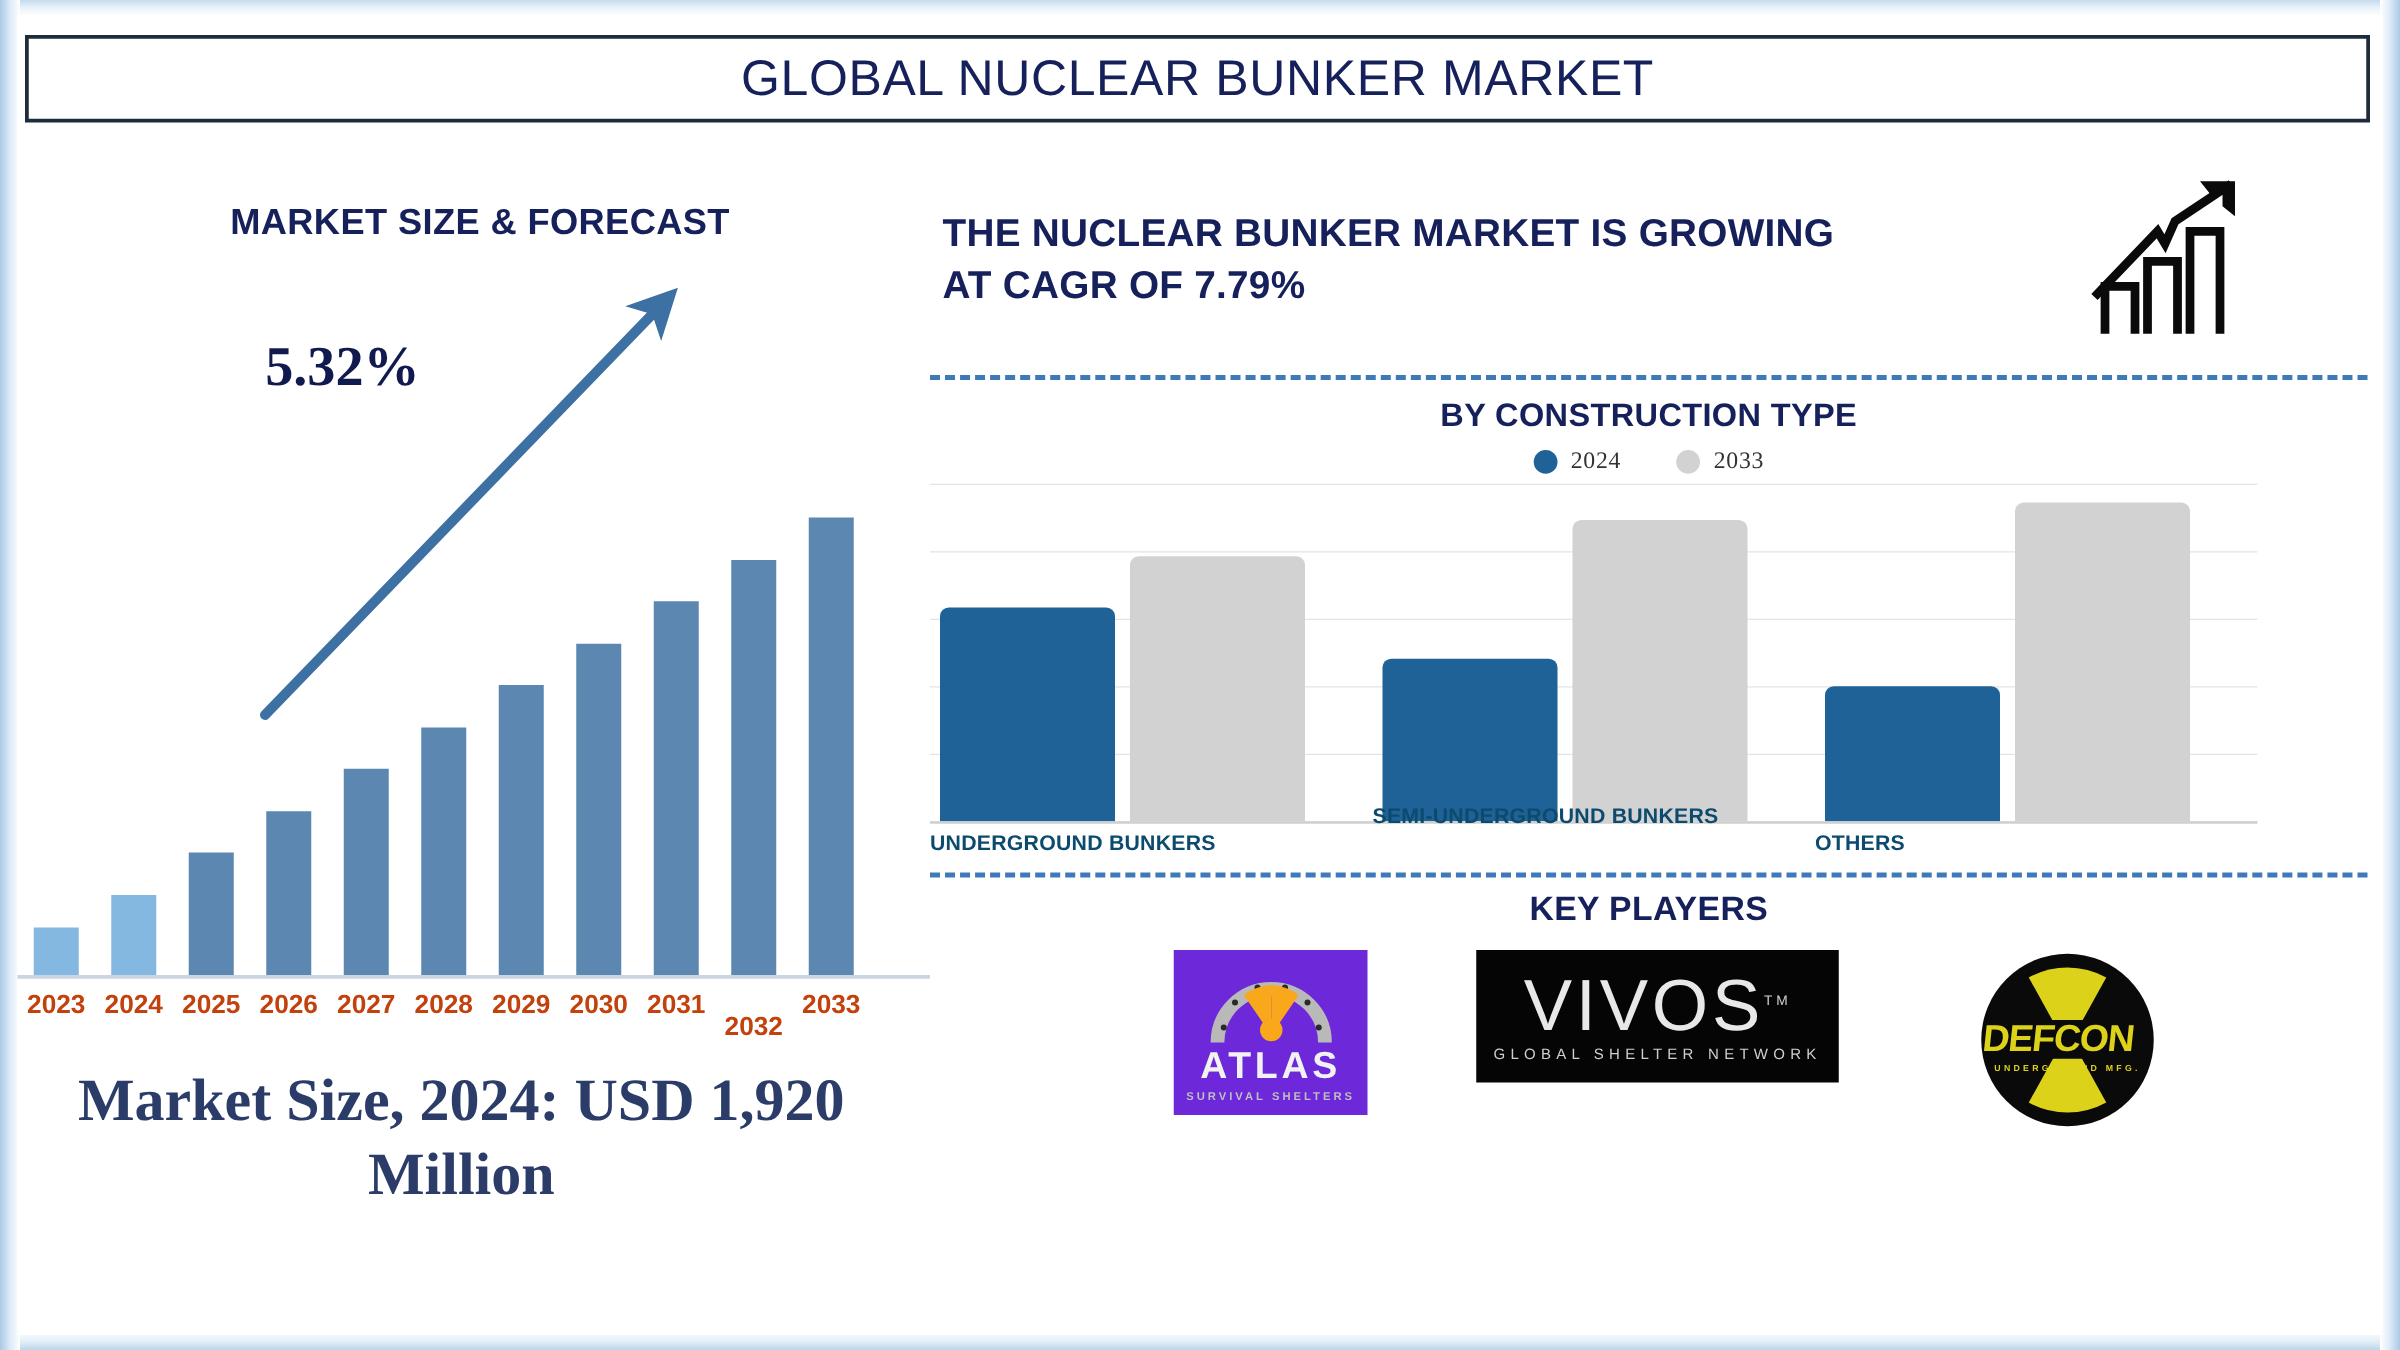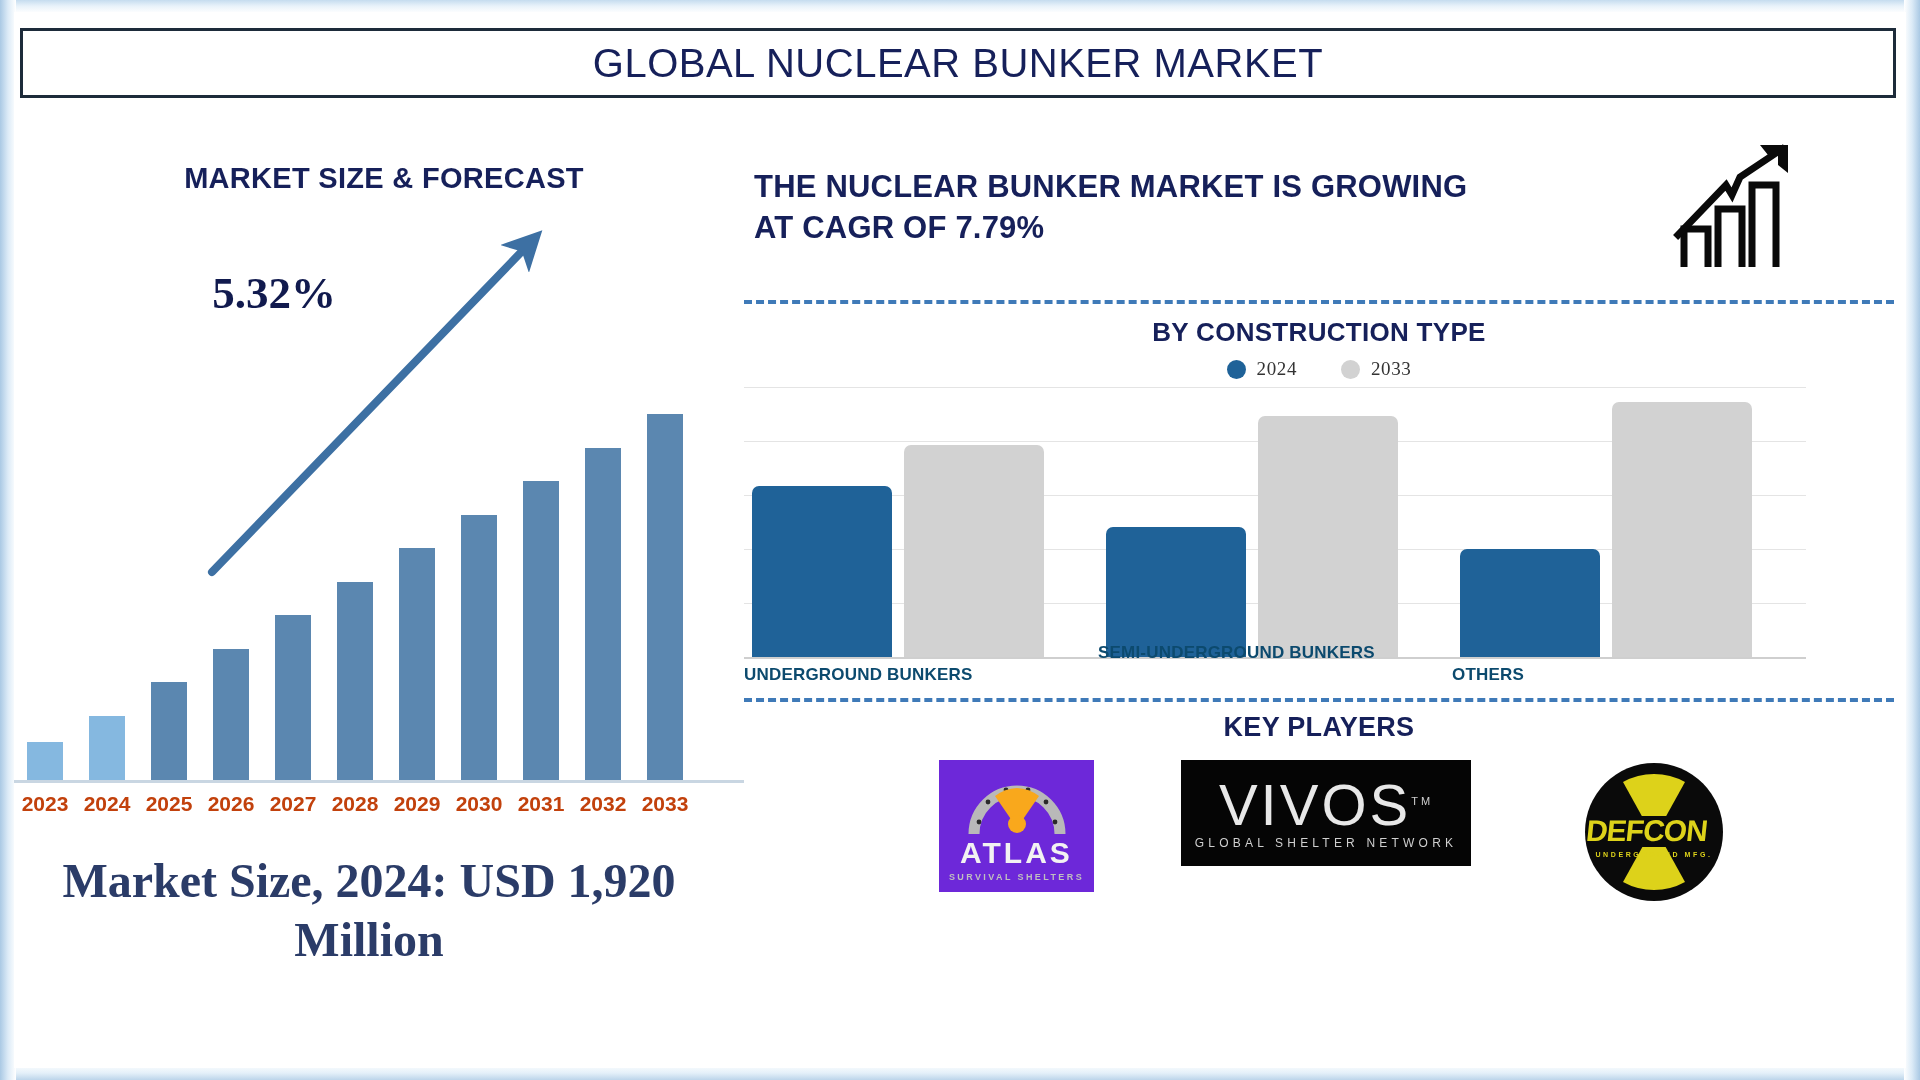--- a/index.html
+++ b/index.html
@@ -227,21 +227,21 @@
     <div id="left-xlabels">
           <div class="lxlabel" style="left: 0px;">2023</div>
           <div class="lxlabel" style="left: 62px;">2024</div>
           <div class="lxlabel" style="left: 124px;">2025</div>
           <div class="lxlabel" style="left: 186px;">2026</div>
           <div class="lxlabel" style="left: 248px;">2027</div>
           <div class="lxlabel" style="left: 310px;">2028</div>
           <div class="lxlabel" style="left: 372px;">2029</div>
           <div class="lxlabel" style="left: 434px;">2030</div>
           <div class="lxlabel" style="left: 496px;">2031</div>
-          <div class="lxlabel" style="left: 558px;">2032</div>
+          <div class="lxlabel" style="left: 558px; margin-top: 18px;">2032</div>
           <div class="lxlabel" style="left: 620px;">2033</div>
         </div>
 
     <div id="market-size-text">Market Size, 2024: USD 1,920 Million</div>
   </div>
 
   <div id="right-panel">
 
     <div id="right-headline">THE NUCLEAR BUNKER MARKET IS GROWING AT CAGR OF 7.79%</div>
 

